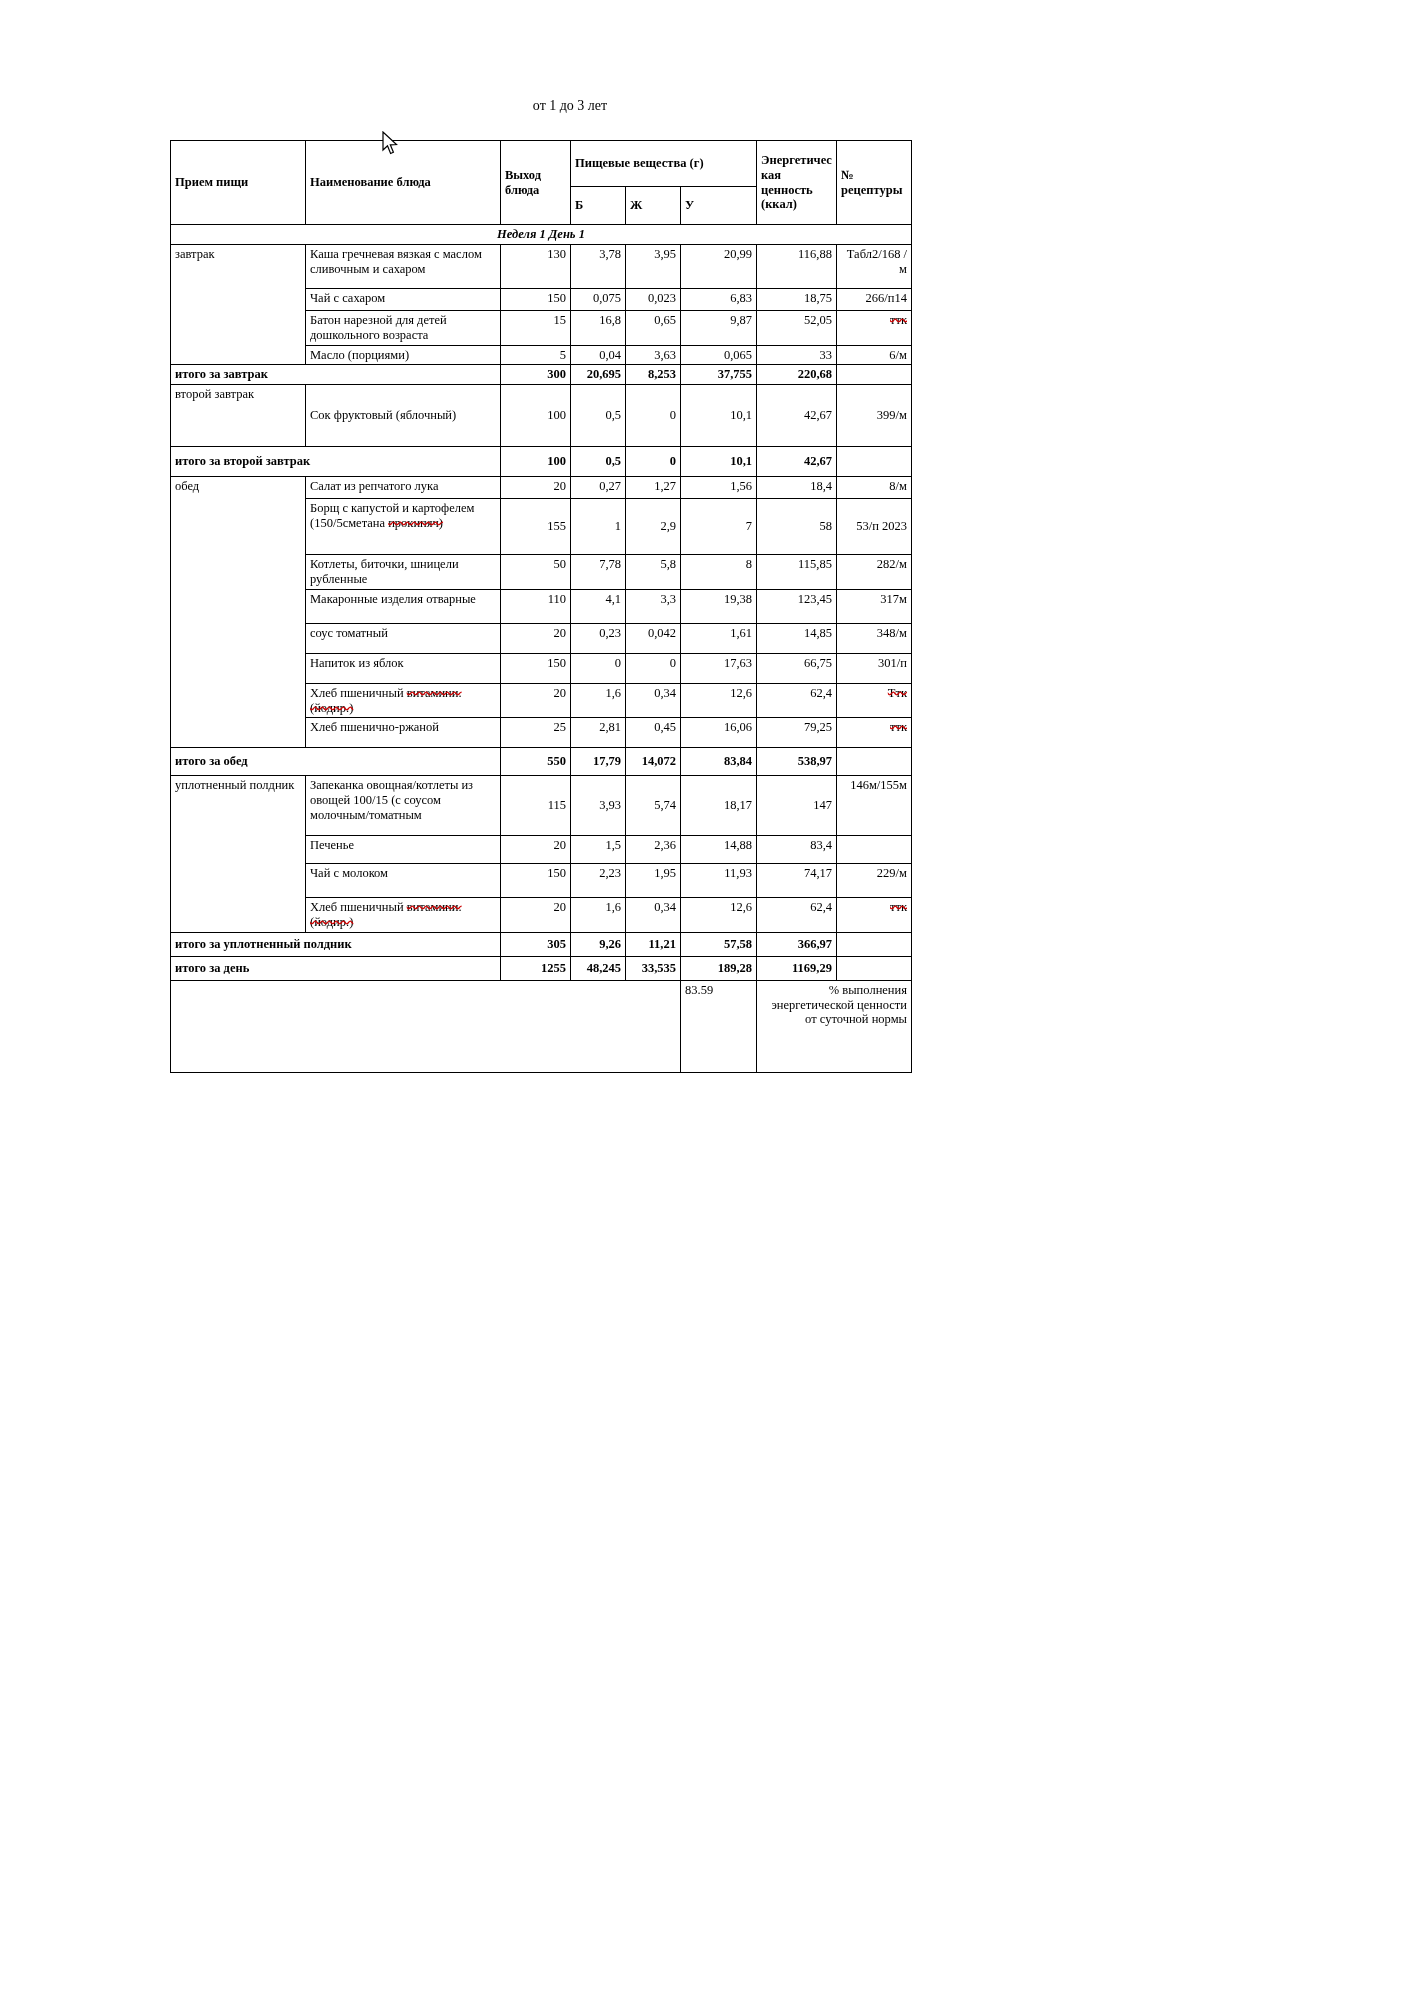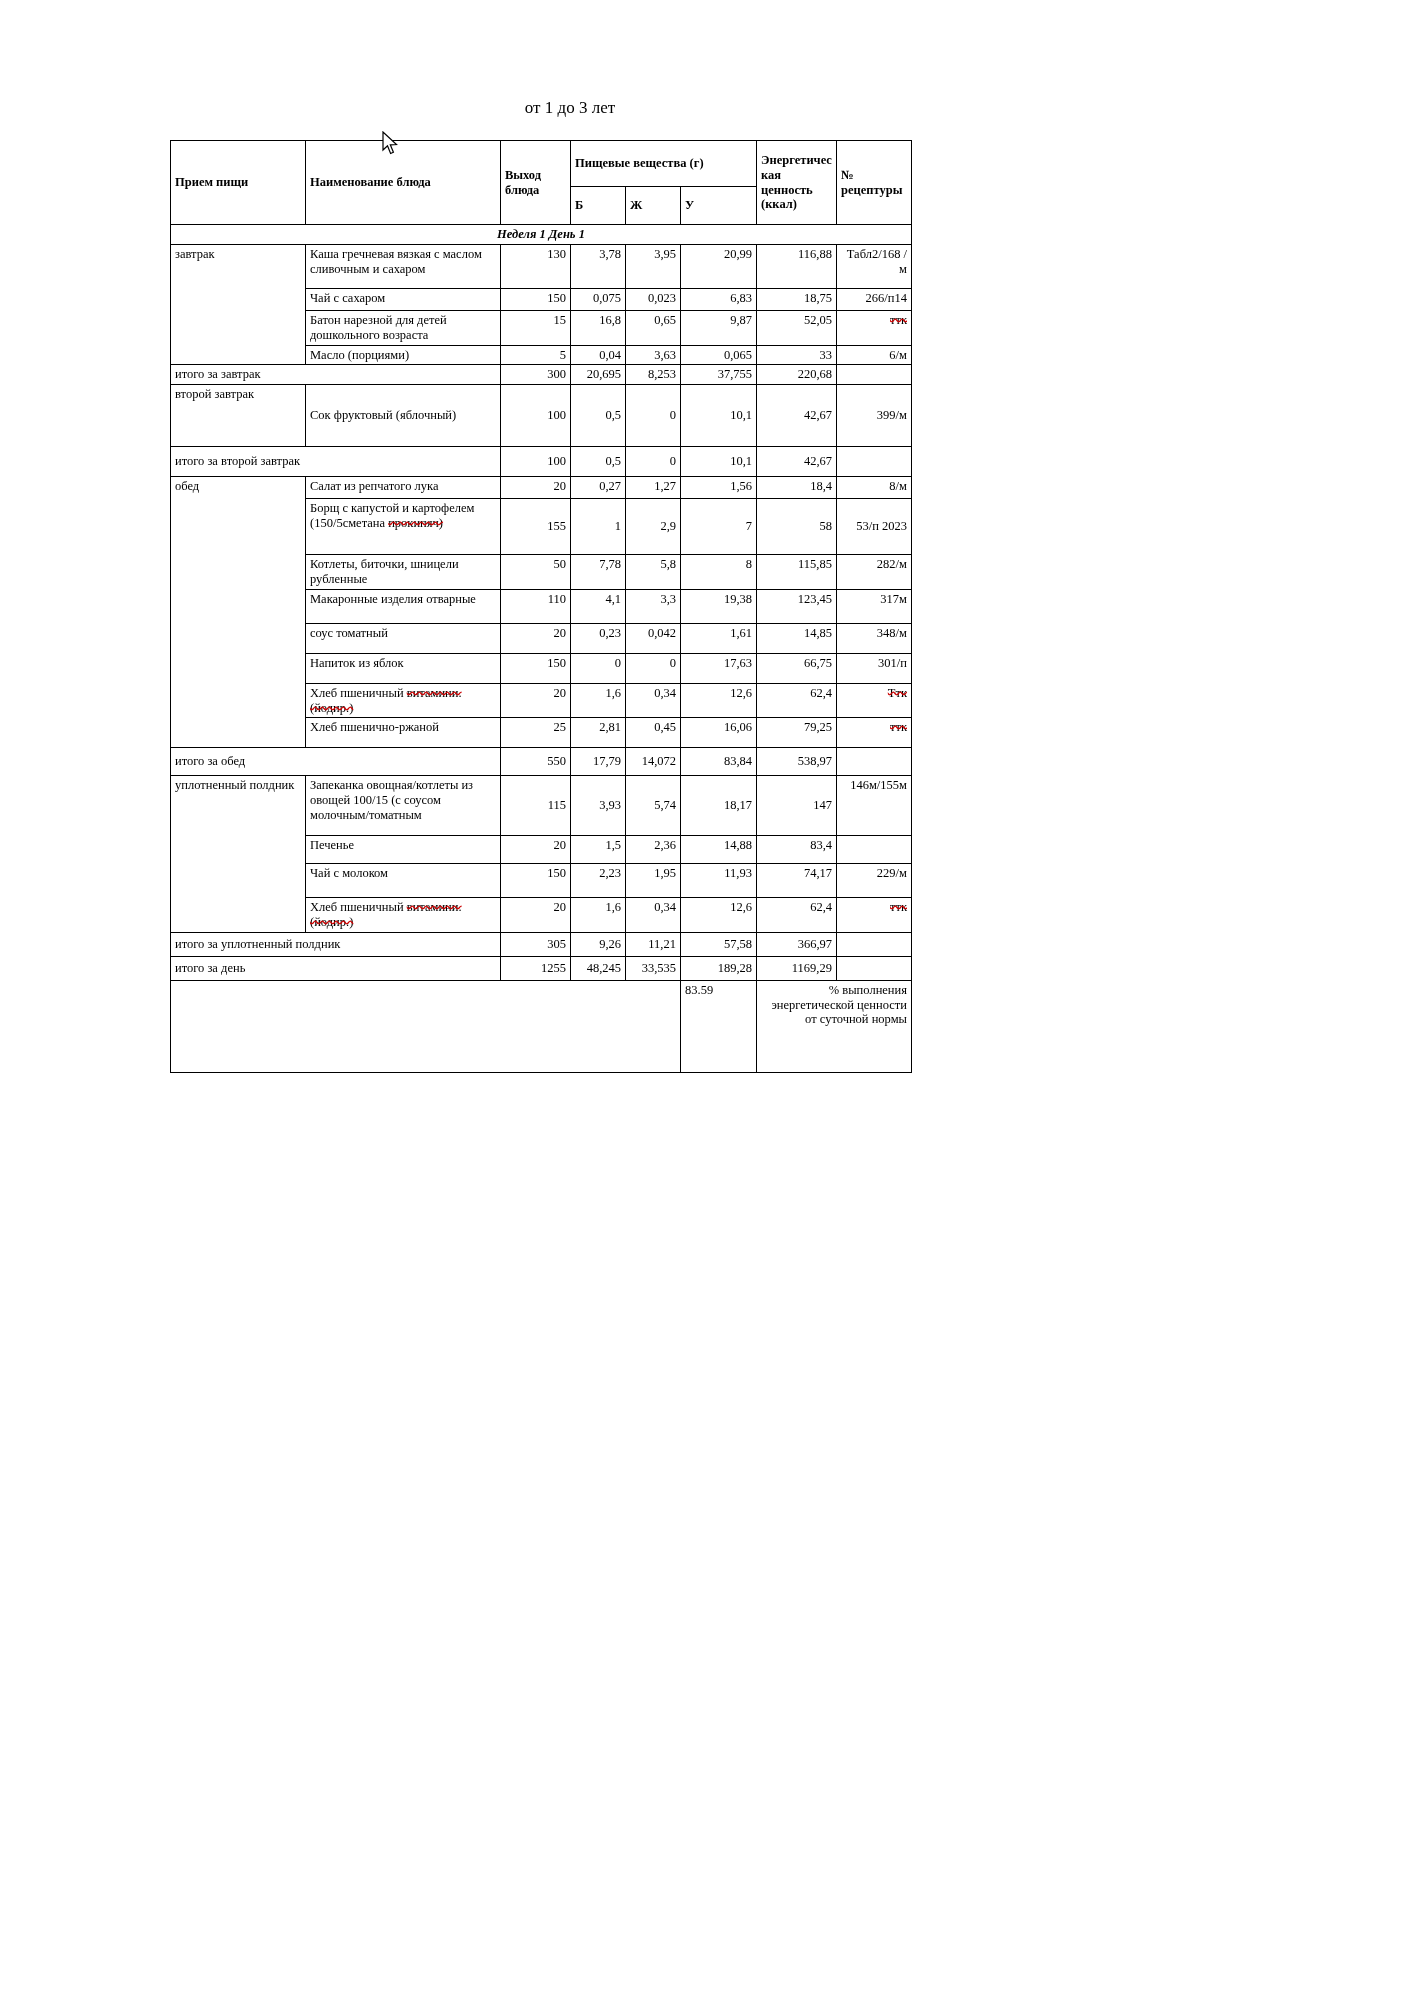--- a/index.html
+++ b/index.html
@@ -13,21 +13,21 @@
     position: relative;
     font-family: "Liberation Serif", serif;
     color: #000;
   }
   .page-title {
     position: absolute;
     top: 98px;
     left: 200px;
     width: 740px;
     text-align: center;
-    font-size: 17px;
+    font-size: 14px;
     font-weight: normal;
   }
   table.menu {
     position: absolute;
     top: 140px;
     left: 170px;
     width: 741px;
     border-collapse: collapse;
     table-layout: fixed;
     font-size: 12.5px;
@@ -53,21 +53,21 @@
     vertical-align: bottom;
     padding-right: 7px;
   }
   td.recipe {
     text-align: right;
     vertical-align: bottom;
     padding-right: 5px;
   }
   td.recipe-top { vertical-align: top; text-align: right; }
   td.out-top { vertical-align: top; }
-  tr.total-row td { font-weight: normal; vertical-align: middle; }
+  tr.total-row td { font-weight: bold; vertical-align: middle; }
   tr.section-row td {
     text-align: center;
     font-weight: bold;
     vertical-align: middle;
     font-style: italic;
   }
   .struck {
     text-decoration-line: line-through;
     text-decoration-style: wavy;
     text-decoration-color: #cc0000;

